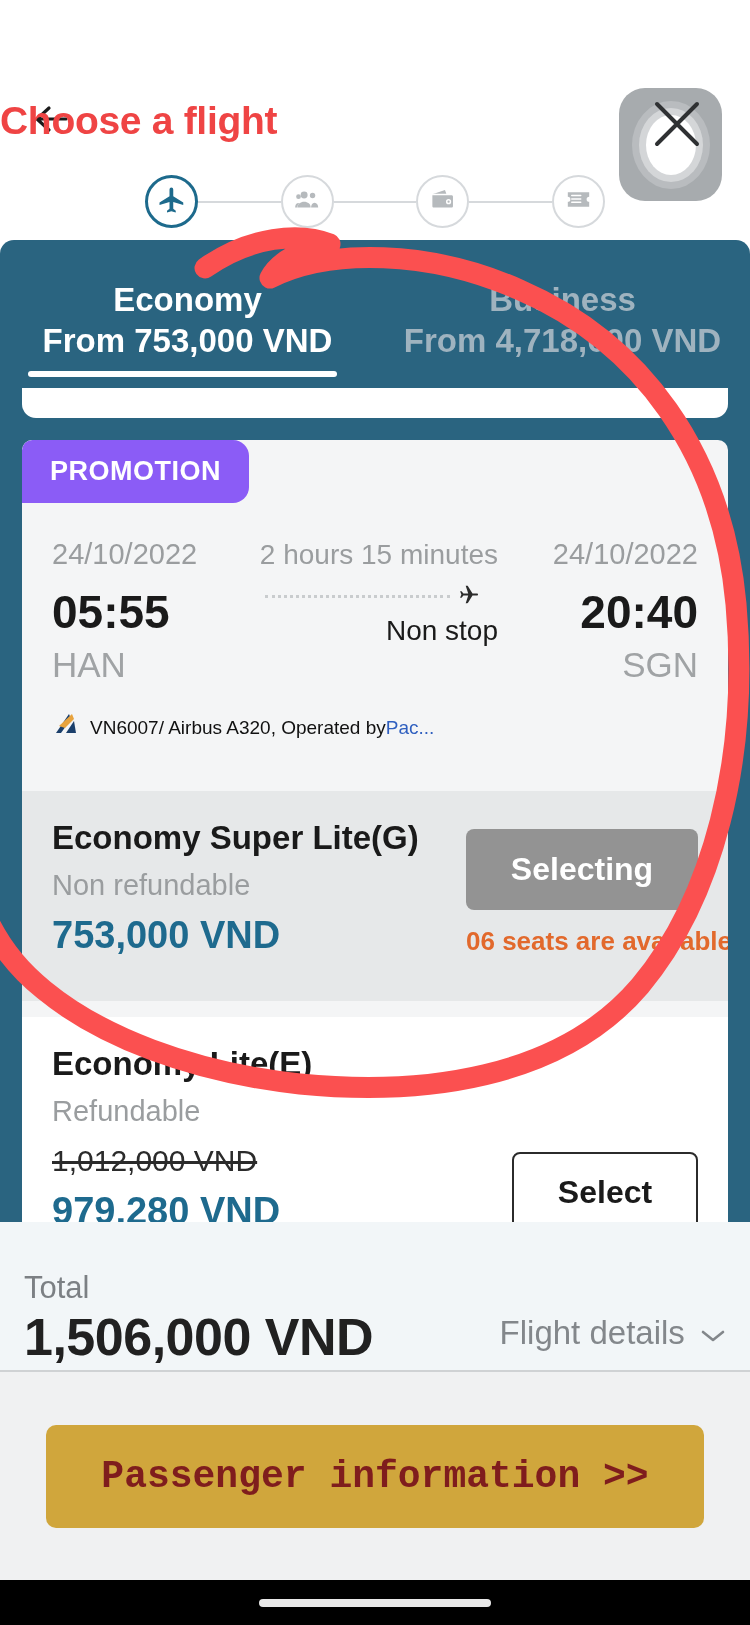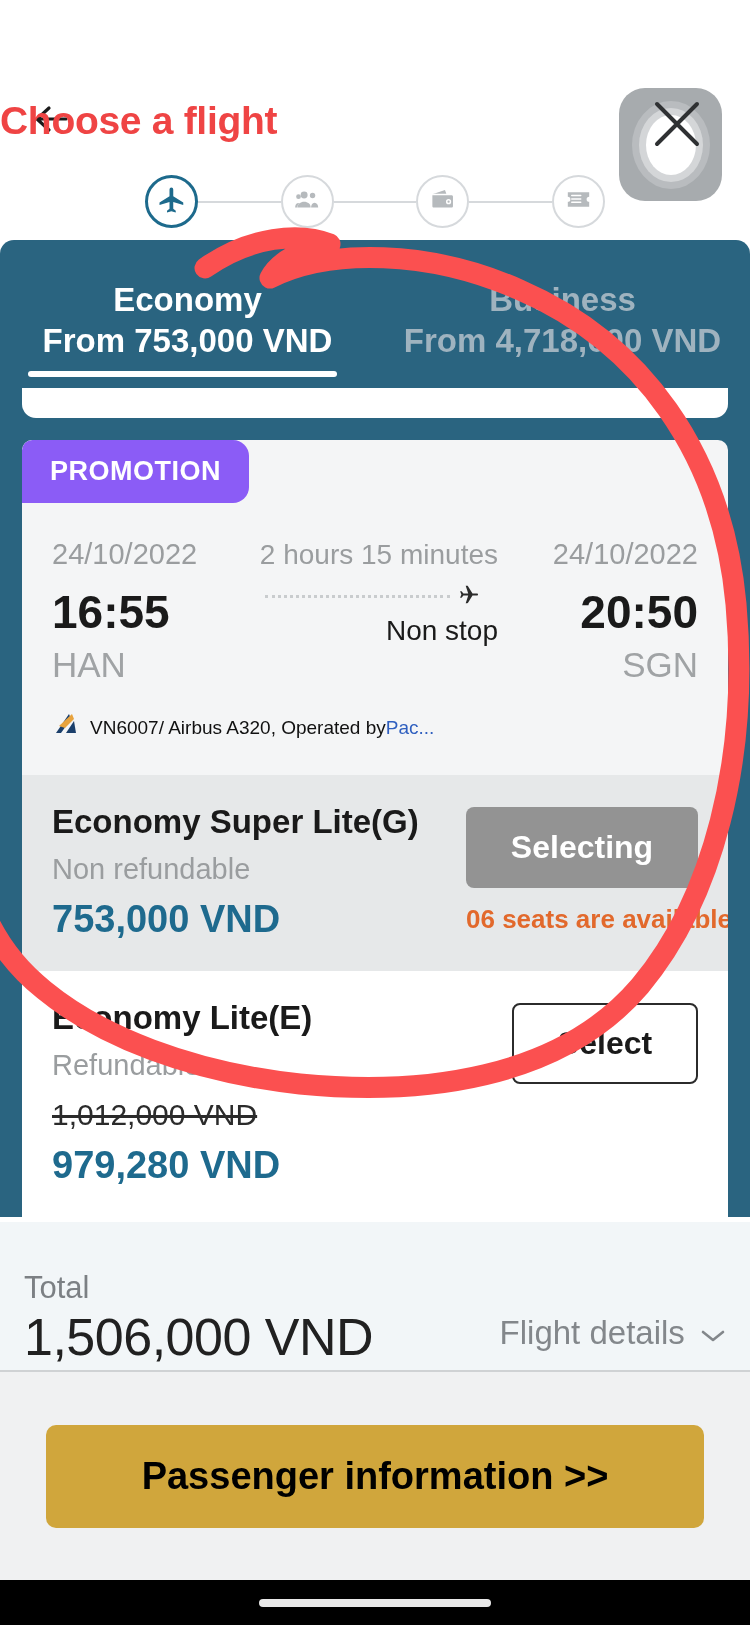--- a/index.html
+++ b/index.html
@@ -215,22 +215,23 @@
     color:#111;
     font-weight:500;
     white-space:nowrap;
   }
   .airline-logo { margin-right:4px; flex:0 0 auto; }
   .operator-link { color:#2f5fbf; }
 
   
   .fare-row {
     display:flex;
-    align-items:flex-start;
-    padding:28px 30px 30px 30px;
+    align-items:flex-end;
+    padding:28px 30px 44px 30px;
+    margin-top:16px;
   }
   .fare-row.selected { background:#e6e8e9; }
   .fare-row.plain { background:#ffffff; }
   .fare-left { flex:1 1 auto; }
   .fare-name {
     font-size:33px;
     font-weight:bold;
     color:#1a1a1a;
     line-height:1.15;
   }
@@ -304,21 +305,21 @@
     align-items:flex-end;
   }
   .total-left { flex:1 1 auto; }
   .total-label {
     font-size:31px;
     color:#7c8084;
     line-height:1.1;
   }
   .total-amount {
     font-size:52px;
-    font-weight:normal;
+    font-weight:bold;
     color:#212121;
     line-height:1.25;
     letter-spacing:-0.5px;
   }
   .flight-details {
     font-size:33px;
     color:#83878b;
     padding-bottom:18px;
     white-space:nowrap;
     cursor:pointer;
@@ -333,28 +334,28 @@
     height:210px;
     background:#f0f1f2;
     border-top:2px solid #cfd2d4;
     display:flex;
     align-items:center;
     justify-content:center;
   }
   .cta-btn {
     width:658px;
     background:#d0a63c;
-    color:#000000;
+    color:#7f1d1d;
     font-size:38px;
     font-weight:bold;
     border:none;
     border-radius:10px;
     padding:30px 12px;
     cursor:pointer;
-    font-family:Liberation Sans, sans-serif;
+    font-family:Liberation Mono, monospace;
   }
 
   
   .home-bar {
     position:absolute;
     left:0; right:0; bottom:0;
     height:45px;
     background:#000000;
     display:flex;
     align-items:center;
@@ -461,40 +462,40 @@
 <div class="card-wrap">
   <div class="flight-card">
 
     <div>
       <span class="promo-badge">PROMOTION</span>
     </div>
 
     <div class="segment">
       <div class="seg-side">
         <div class="seg-date">24/10/2022</div>
-        <div class="seg-time">16:55</div>
+        <div class="seg-time">05:55</div>
         <div class="seg-airport">HAN</div>
       </div>
 
       <div class="seg-mid">
         <div class="seg-duration">2 hours 15 minutes</div>
         <div class="dash-row">
           <span class="dash-line"></span>
           <span class="plane-glyph">
             <svg width="34" height="24" viewBox="0 0 24 24" fill="#2b2b2b">
               <path d="M21 12.5c0-.6-.5-1-1-1h-4.5L11 4.2c-.2-.3-.5-.4-.8-.4H8.7l2.5 7.7H6.4L4.6 9.2H3.1l1.3 3.3L3.1 15.8h1.5l1.8-2.3h4.8L8.7 21.2h1.5c.3 0 .6-.1.8-.4l4.5-7.3H20c.5 0 1-.4 1-1z"></path>
             </svg>
           </span>
         </div>
         <div class="seg-stop">Non stop</div>
       </div>
 
       <div class="seg-side right">
         <div class="seg-date">24/10/2022</div>
-        <div class="seg-time">20:50</div>
+        <div class="seg-time">20:40</div>
         <div class="seg-airport">SGN</div>
       </div>
     </div>
 
     <div class="aircraft-row">
       <span class="airline-logo">
         <svg width="34" height="30" viewBox="0 0 34 30">
           <path d="M4 23 L17 4 L19 9 L9 23 Z" fill="#1b3f6b"></path>
           <path d="M7 16 L20 4 L22 9 L13 18 Z" fill="#e8a33d"></path>
           <path d="M14 23 L22 11 L24 23 Z" fill="#1b3f6b"></path>

